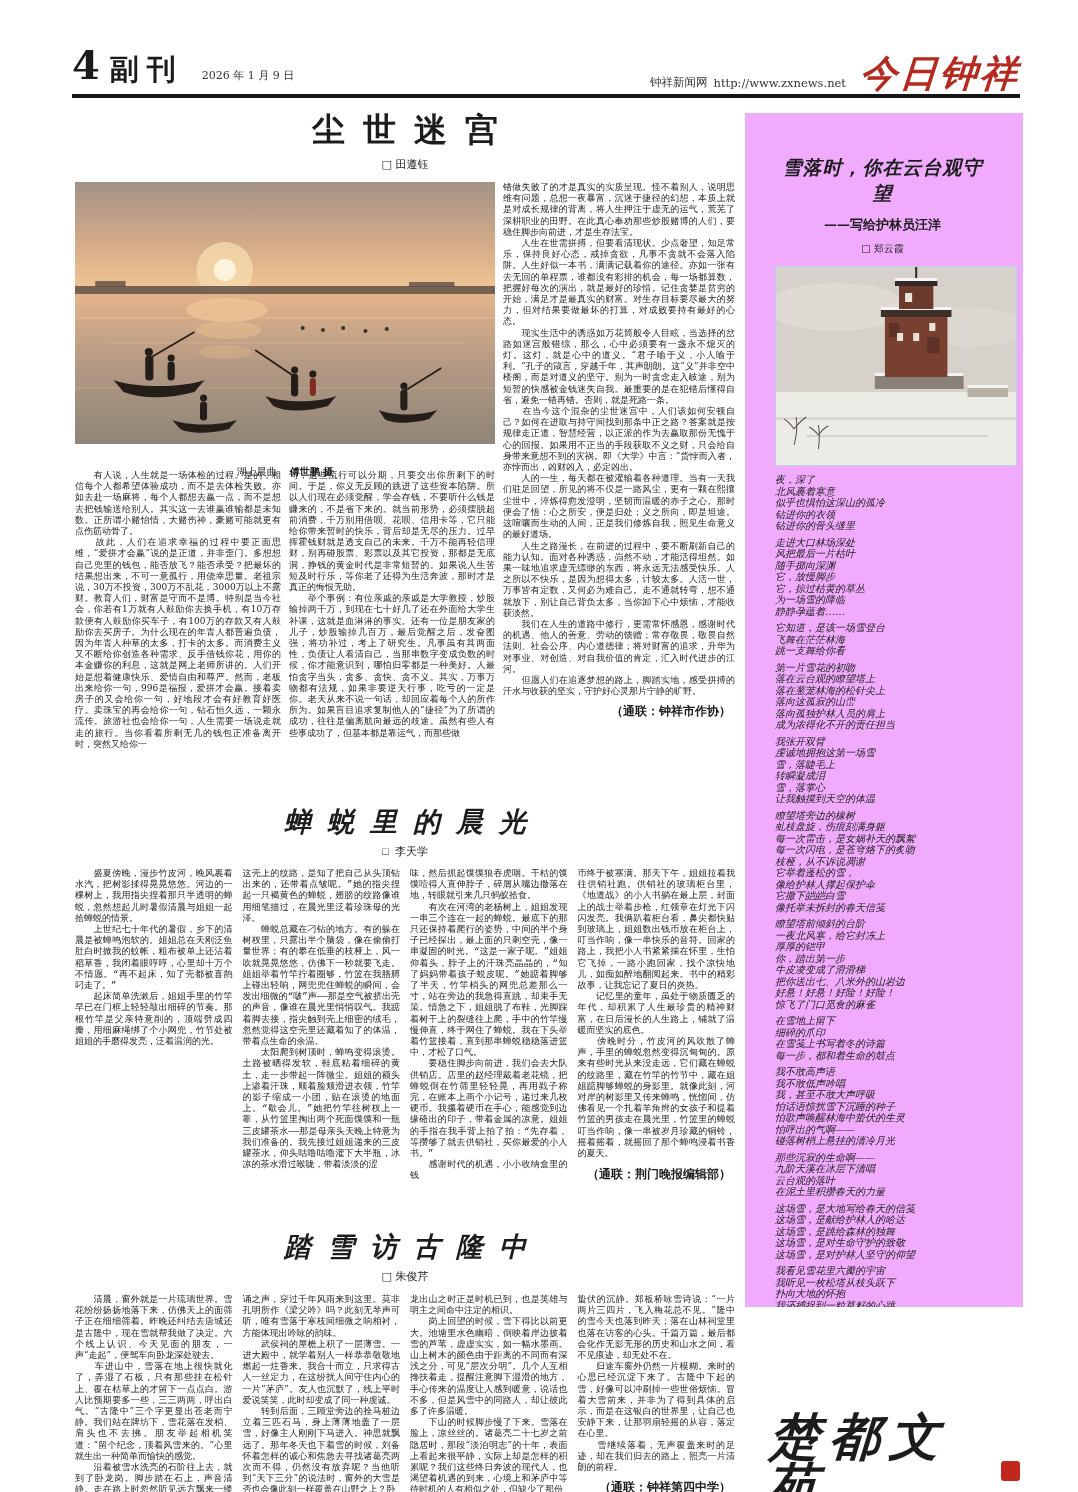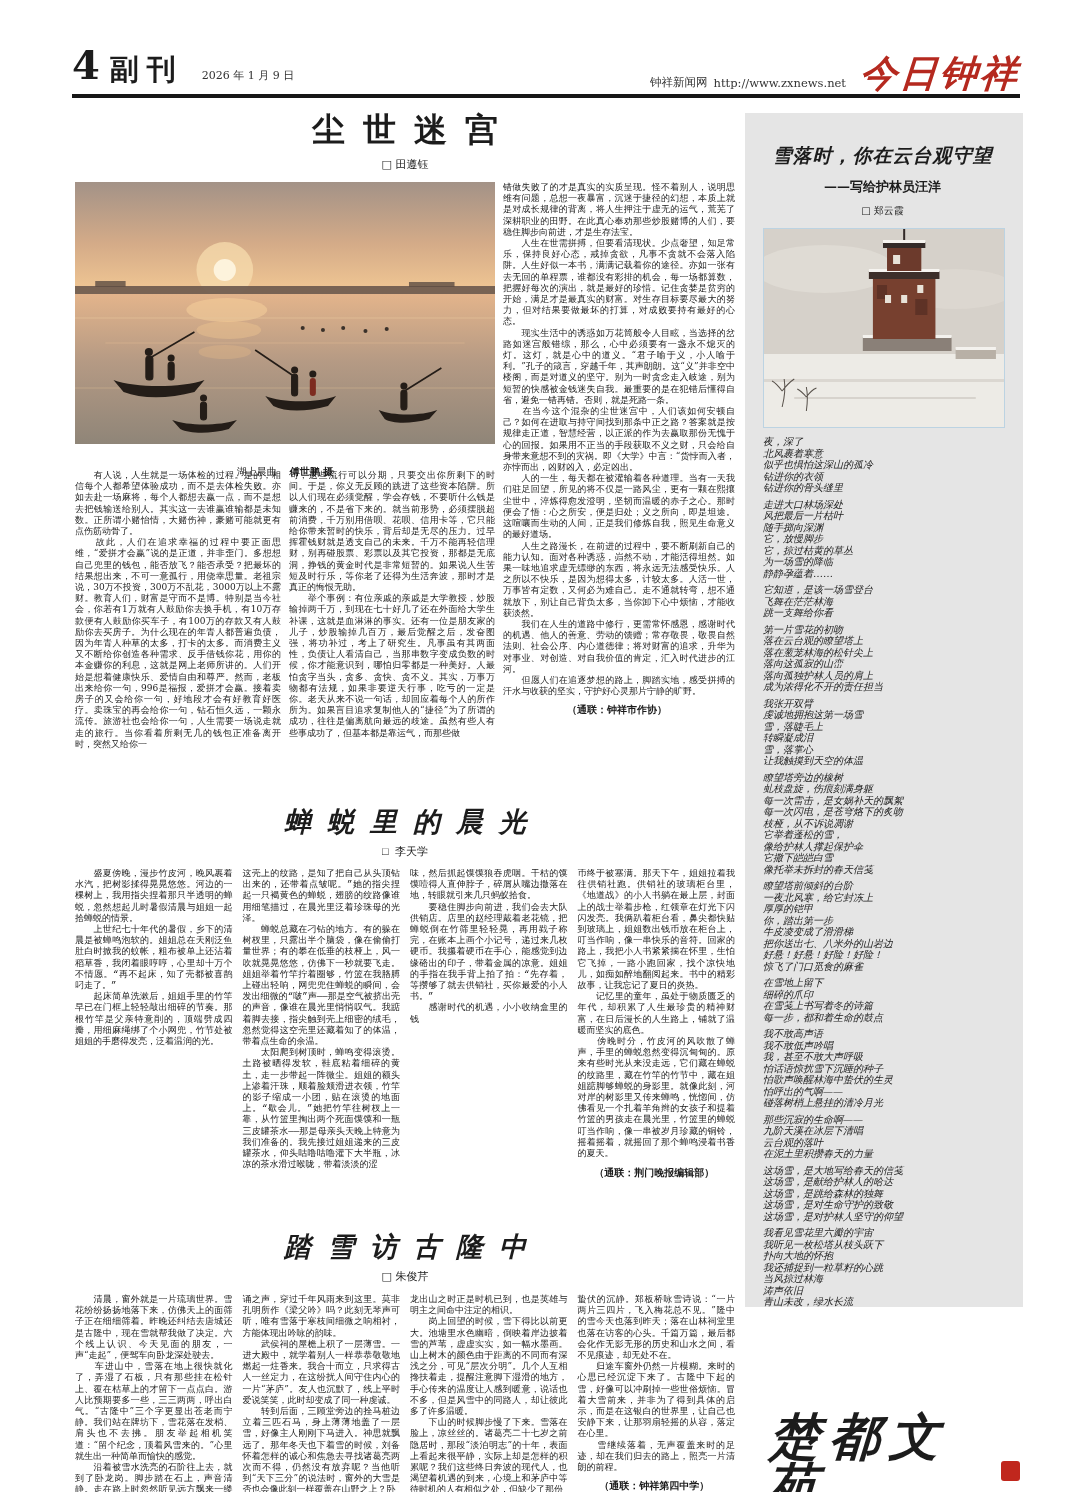--- a/index.html
+++ b/index.html
@@ -16,38 +16,38 @@
   .ph-site{font-size:11.5px;color:#333;margin-right:6px;}
   .ph-url{font-size:11.5px;color:#333;margin-right:14px;}
   .masthead{font-size:37px;font-weight:bold;font-style:italic;color:#b5291f;letter-spacing:3px;line-height:.9;
             transform:skewX(-4deg);}
   
   .main{position:absolute;left:75px;top:100px;width:660px;}
   .atitle{font-size:33px;font-weight:bold;text-align:center;letter-spacing:18px;padding-left:18px;margin:8px 0 2px;}
   .atitle.kai{font-size:27px;letter-spacing:16px;padding-left:16px;font-style:italic;}
   .byline{font-size:11px;text-align:center;color:#222;margin:4px 0 10px;}
   .bt p{margin:0;font-size:9px;line-height:11.2px;text-align:justify;text-justify:inter-character;}
-  .contact{font-weight:bold;font-size:10px;text-align:center;margin-top:6px;padding-right:4px;}
+  .contact{font-weight:bold;font-size:12px;text-align:right;margin-top:6px;padding-right:4px;}
   
   .a1-grid{display:grid;grid-template-columns:206px 206px 232px;grid-template-rows:262px 20px 330px;
            column-gap:8px;overflow:hidden;}
   .a1-photo{grid-column:1/3;grid-row:1;background:#d9c3a6;}
   .a1-photo svg{display:block;width:100%;height:100%;}
   .a1-caption{grid-column:1/3;grid-row:2;text-align:center;font-size:10px;padding-top:21px;}
   .a1-caption .credit{font-weight:bold;margin-left:10px;}
   .a1-c1{grid-column:1;grid-row:3;overflow:hidden;padding-top:6px;}
   .a1-c2{grid-column:2;grid-row:3;overflow:hidden;padding-top:6px;}
   .a1-c3{grid-column:3;grid-row:1/4;overflow:hidden;}
   
   .grid4{display:grid;grid-template-columns:repeat(4,1fr);column-gap:10px;overflow:hidden;}
   .g2{height:352px;}
   .g3{height:222px;}
   
-  .sidebar{position:absolute;left:745px;top:113px;width:278px;height:1194px;background:#e5e5e5;
-           padding:4px;box-sizing:border-box;overflow:hidden;}
+  .sidebar{position:absolute;left:745px;top:113px;width:278px;height:1194px;background:#f0abfc;
+           padding:16px;box-sizing:border-box;overflow:hidden;}
   .sb-inner{padding:20px 17px 8px 14px;}
   .sb-title{font-size:19px;font-weight:bold;text-align:center;letter-spacing:1px;font-style:italic;margin:6px 0 0;}
   .sb-sub{font-size:13px;font-weight:bold;text-align:center;margin-top:9px;}
   .sb-byline{font-size:10px;text-align:center;margin-top:8px;color:#222;}
   .sb-painting{width:240px;height:198px;margin:10px auto 8px;border:1px solid #bcd3e2;background:#d6d1ca;}
   .sb-painting svg{display:block;width:100%;height:100%;}
   .poem{margin-top:4px;}
   .poem .pl{font-size:10px;line-height:11.5px;font-style:italic;white-space:nowrap;}
   .poem .pl.gap{height:5px;}
   .sb-contact{font-weight:bold;font-size:9.5px;text-align:right;margin-top:4px;font-style:italic;}
@@ -176,20 +176,21 @@
             <p>　　上世纪七十年代的暑假，乡下的清晨是被蝉鸣泡软的。姐姐总在天刚泛鱼肚白时掀我的蚊帐，粗布被单上还沾着稻草香，我闭着眼哼哼，心里却十万个不情愿。“再不起床，知了壳都被喜鹊叼走了。”</p>
             <p>　　起床简单洗漱后，姐姐手里的竹竿早已在门框上轻轻敲出细碎的节奏。那根竹竿是父亲特意削的，顶端劈成四瓣，用细麻绳绑了个小网兜，竹节处被姐姐的手磨得发亮，泛着温润的光。</p>
           </div>
         <div class="bt">
             <p>这壳上的纹路，是知了把自己从头顶钻出来的，还带着点皱呢。”她的指尖捏起一只褐黄色的蝉蜕，翅膀的纹路像谁用细笔描过，在晨光里泛着珍珠母的光泽。</p>
             <p>　　蝉蜕总藏在刁钻的地方。有的躲在树杈里，只露出半个脑袋，像在偷偷打量世界；有的攀在低垂的枝桠上，风一吹就晃晃悠悠，仿佛下一秒就要飞走。姐姐举着竹竿拧着圈够，竹篮在我胳膊上碰出轻响，网兜兜住蝉蜕的瞬间，会发出细微的“啵”声——那是空气被挤出壳的声音，像谁在晨光里悄悄叹气。我踮着脚去接，指尖触到壳上细密的绒毛，忽然觉得这空壳里还藏着知了的体温，带着点生命的余温。</p>
             <p>　　太阳爬到树顶时，蝉鸣变得滚烫。土路被晒得发软，鞋底粘着细碎的黄土，走一步带起一阵微尘。姐姐的额头上渗着汗珠，顺着脸颊滑进衣领，竹竿的影子缩成一小团，贴在滚烫的地面上。“歇会儿。”她把竹竿往树杈上一靠，从竹篮里掏出两个死面馍馍和一瓶三皮罐茶水——那是母亲头天晚上特意为我们准备的。我先接过姐姐递来的三皮罐茶水，仰头咕噜咕噜灌下大半瓶，冰凉的茶水滑过喉咙，带着淡淡的涩</p>
           </div>
         <div class="bt">
             <p>味，然后抓起馍馍狼吞虎咽。干枯的馍馍噎得人直伸脖子，碎屑从嘴边撒落在地，转眼就引来几只蚂蚁拾食。</p>
+            <p>　　有次在河湾的老杨树上，姐姐发现一串三个连在一起的蝉蜕。最底下的那只还保持着爬行的姿势，中间的半个身子已经探出，最上面的只剩空壳，像一串凝固的时光。“这是一家子呢。”姐姐仰着头，脖子上的汗珠亮晶晶的，“知了妈妈带着孩子蜕皮呢。”她踮着脚够了半天，竹竿梢头的网兜总差那么一寸，站在旁边的我急得直跳，却束手无策。情急之下，姐姐脱了布鞋，光脚踩着树干上的裂缝往上爬，手中的竹竿慢慢伸直，终于网住了蝉蜕。我在下头举着竹篮接着，直到那串蝉蜕稳稳落进篮中，才松了口气。</p>
             <p>　　要稳住脚步向前进，我们会去大队供销店。店里的赵经理戴着老花镜，把蝉蜕倒在竹筛里轻轻晃，再用戥子称完，在账本上画个小记号，递过来几枚硬币。我攥着硬币在手心，能感觉到边缘硌出的印子，带着金属的凉意。姐姐的手指在我手背上拍了拍：“先存着，等攒够了就去供销社，买你最爱的小人书。”</p>
             <p>　　感谢时代的机遇，小小收纳盒里的钱</p>
           </div>
         <div>
           <div class="bt">
               <p>币终于被塞满。那天下午，姐姐拉着我往供销社跑。供销社的玻璃柜台里，《地道战》的小人书躺在最上层，封面上的战士举着步枪，红领章在灯光下闪闪发亮。我俩趴着柜台看，鼻尖都快贴到玻璃上，姐姐数出钱币放在柜台上，叮当作响，像一串快乐的音符。回家的路上，我把小人书紧紧揣在怀里，生怕它飞掉，一路小跑回家，找个凉快地儿，如痴如醉地翻阅起来。书中的精彩故事，让我忘记了夏日的炎热。</p>
               <p>　　记忆里的童年，虽处于物质匮乏的年代，却积累了人生最珍贵的精神财富，在日后漫长的人生路上，铺就了温暖而坚实的底色。</p>
               <p>　　傍晚时分，竹皮河的风吹散了蝉声，手里的蝉蜕忽然变得沉甸甸的。原来有些时光从来没走远，它们藏在蝉蜕的纹路里，藏在竹竿的竹节中，藏在姐姐踮脚够蝉蜕的身影里。就像此刻，河对岸的树影里又传来蝉鸣，恍惚间，仿佛看见一个扎着羊角辫的女孩子和提着竹篮的男孩走在晨光里，竹篮里的蝉蜕叮当作响，像一串被岁月珍藏的铜铃，摇着摇着，就摇回了那个蝉鸣浸着书香的夏天。</p>
             </div>
           <div class="contact">（通联：荆门晚报编辑部）</div>

